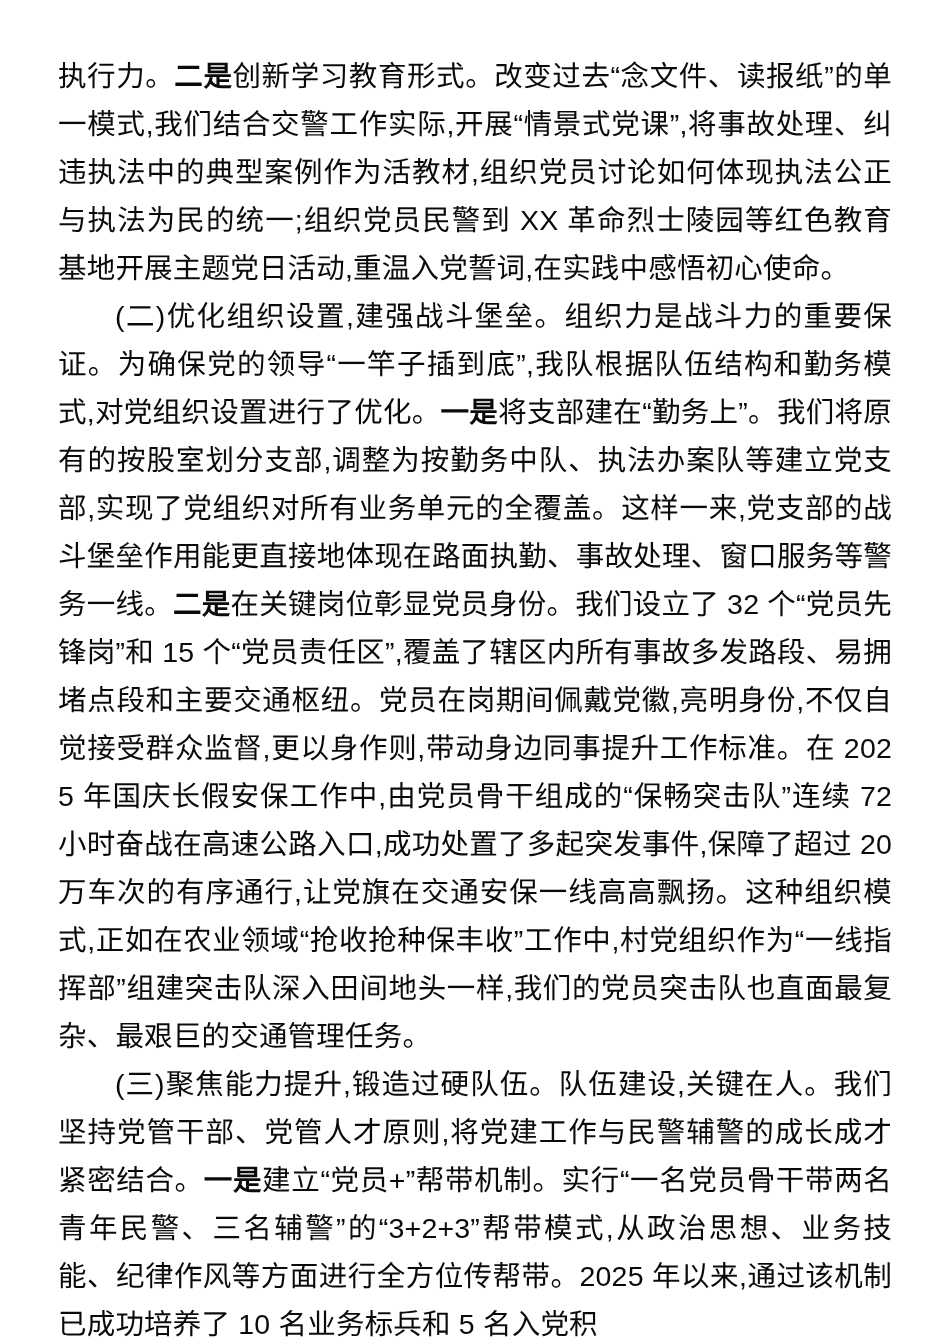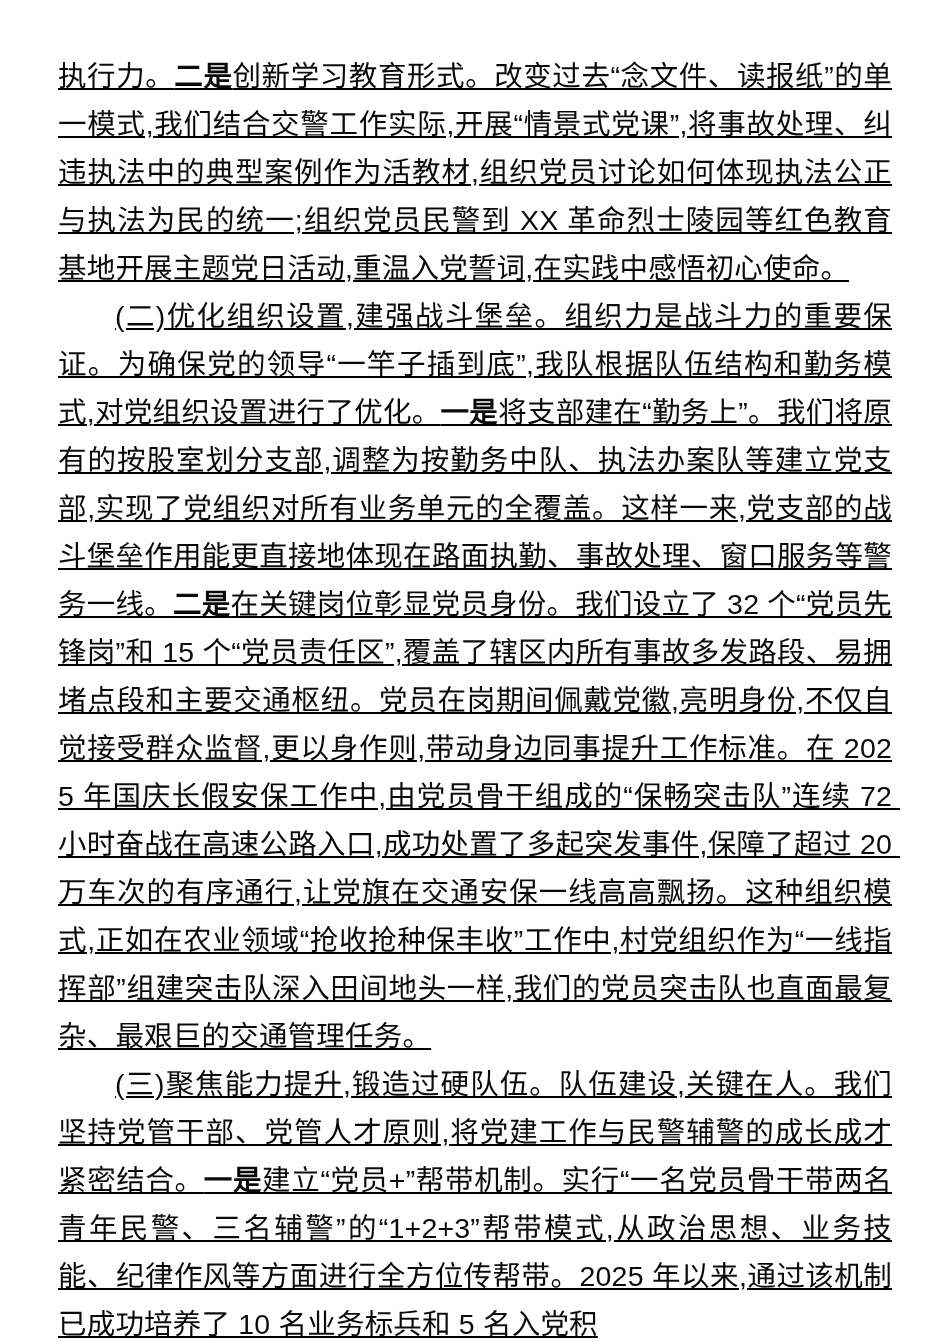--- a/index.html
+++ b/index.html
@@ -16,21 +16,20 @@
     -webkit-font-smoothing: antialiased;
   }
   .page {
     position: relative;
     width: 950px;
     height: 1344px;
     background: #ffffff;
     box-sizing: border-box;
     padding: 52px 58px 0 58px;
     overflow: hidden;
-    text-decoration: underline;
   }
   .doc-body {
     width: 834px;
   }
   p.para {
     margin: 0;
     padding: 0;
     font-size: 28.5px;
     line-height: 48px;
     text-align: justify;
@@ -58,17 +57,17 @@
 
     <p class="para">
       <span class="runs"><span>执行力。</span><span class="b">二是</span><span>创新学习教育形式。改变过去“念文件、读报纸”的单一模式,我们结合交警工作实际,开展“情景式党课”,将事故处理、纠违执法中的典型案例作为活教材,组织党员讨论如何体现执法公正与执法为民的统一;组织党员民警到 XX 革命烈士陵园等红色教育基地开展主题党日活动,重温入党誓词,在实践中感悟初心使命。</span></span>
     </p>
 
     <p class="para indent">
       <span class="runs"><span>(二)优化组织设置,建强战斗堡垒。组织力是战斗力的重要保证。为确保党的领导“一竿子插到底”,我队根据队伍结构和勤务模式,对党组织设置进行了优化。</span><span class="b">一是</span><span>将支部建在“勤务上”。我们将原有的按股室划分支部,调整为按勤务中队、执法办案队等建立党支部,实现了党组织对所有业务单元的全覆盖。这样一来,党支部的战斗堡垒作用能更直接地体现在路面执勤、事故处理、窗口服务等警务一线。</span><span class="b">二是</span><span>在关键岗位彰显党员身份。我们设立了 32 个“党员先锋岗”和 15 个“党员责任区”,覆盖了辖区内所有事故多发路段、易拥堵点段和主要交通枢纽。党员在岗期间佩戴党徽,亮明身份,不仅自觉接受群众监督,更以身作则,带动身边同事提升工作标准。在 2025 年国庆长假安保工作中,由党员骨干组成的“保畅突击队”连续 72 小时奋战在高速公路入口,成功处置了多起突发事件,保障了超过 20 万车次的有序通行,让党旗在交通安保一线高高飘扬。这种组织模式,正如在农业领域“抢收抢种保丰收”工作中,村党组织作为“一线指挥部”组建突击队深入田间地头一样,我们的党员突击队也直面最复杂、最艰巨的交通管理任务。</span></span>
     </p>
 
     <p class="para indent">
-      <span class="runs"><span>(三)聚焦能力提升,锻造过硬队伍。队伍建设,关键在人。我们坚持党管干部、党管人才原则,将党建工作与民警辅警的成长成才紧密结合。</span><span class="b">一是</span><span>建立“党员+”帮带机制。实行“一名党员骨干带两名青年民警、三名辅警”的“1+2+3”帮带模式,从政治思想、业务技能、纪律作风等方面进行全方位传帮带。2025 年以来,通过该机制已成功培养了 10 名业务标兵和 5 名入党积</span></span>
+      <span class="runs"><span>(三)聚焦能力提升,锻造过硬队伍。队伍建设,关键在人。我们坚持党管干部、党管人才原则,将党建工作与民警辅警的成长成才紧密结合。</span><span class="b">一是</span><span>建立“党员+”帮带机制。实行“一名党员骨干带两名青年民警、三名辅警”的“3+2+3”帮带模式,从政治思想、业务技能、纪律作风等方面进行全方位传帮带。2025 年以来,通过该机制已成功培养了 10 名业务标兵和 5 名入党积</span></span>
     </p>
 
   </div>
 </div>
 
 </body></html>

